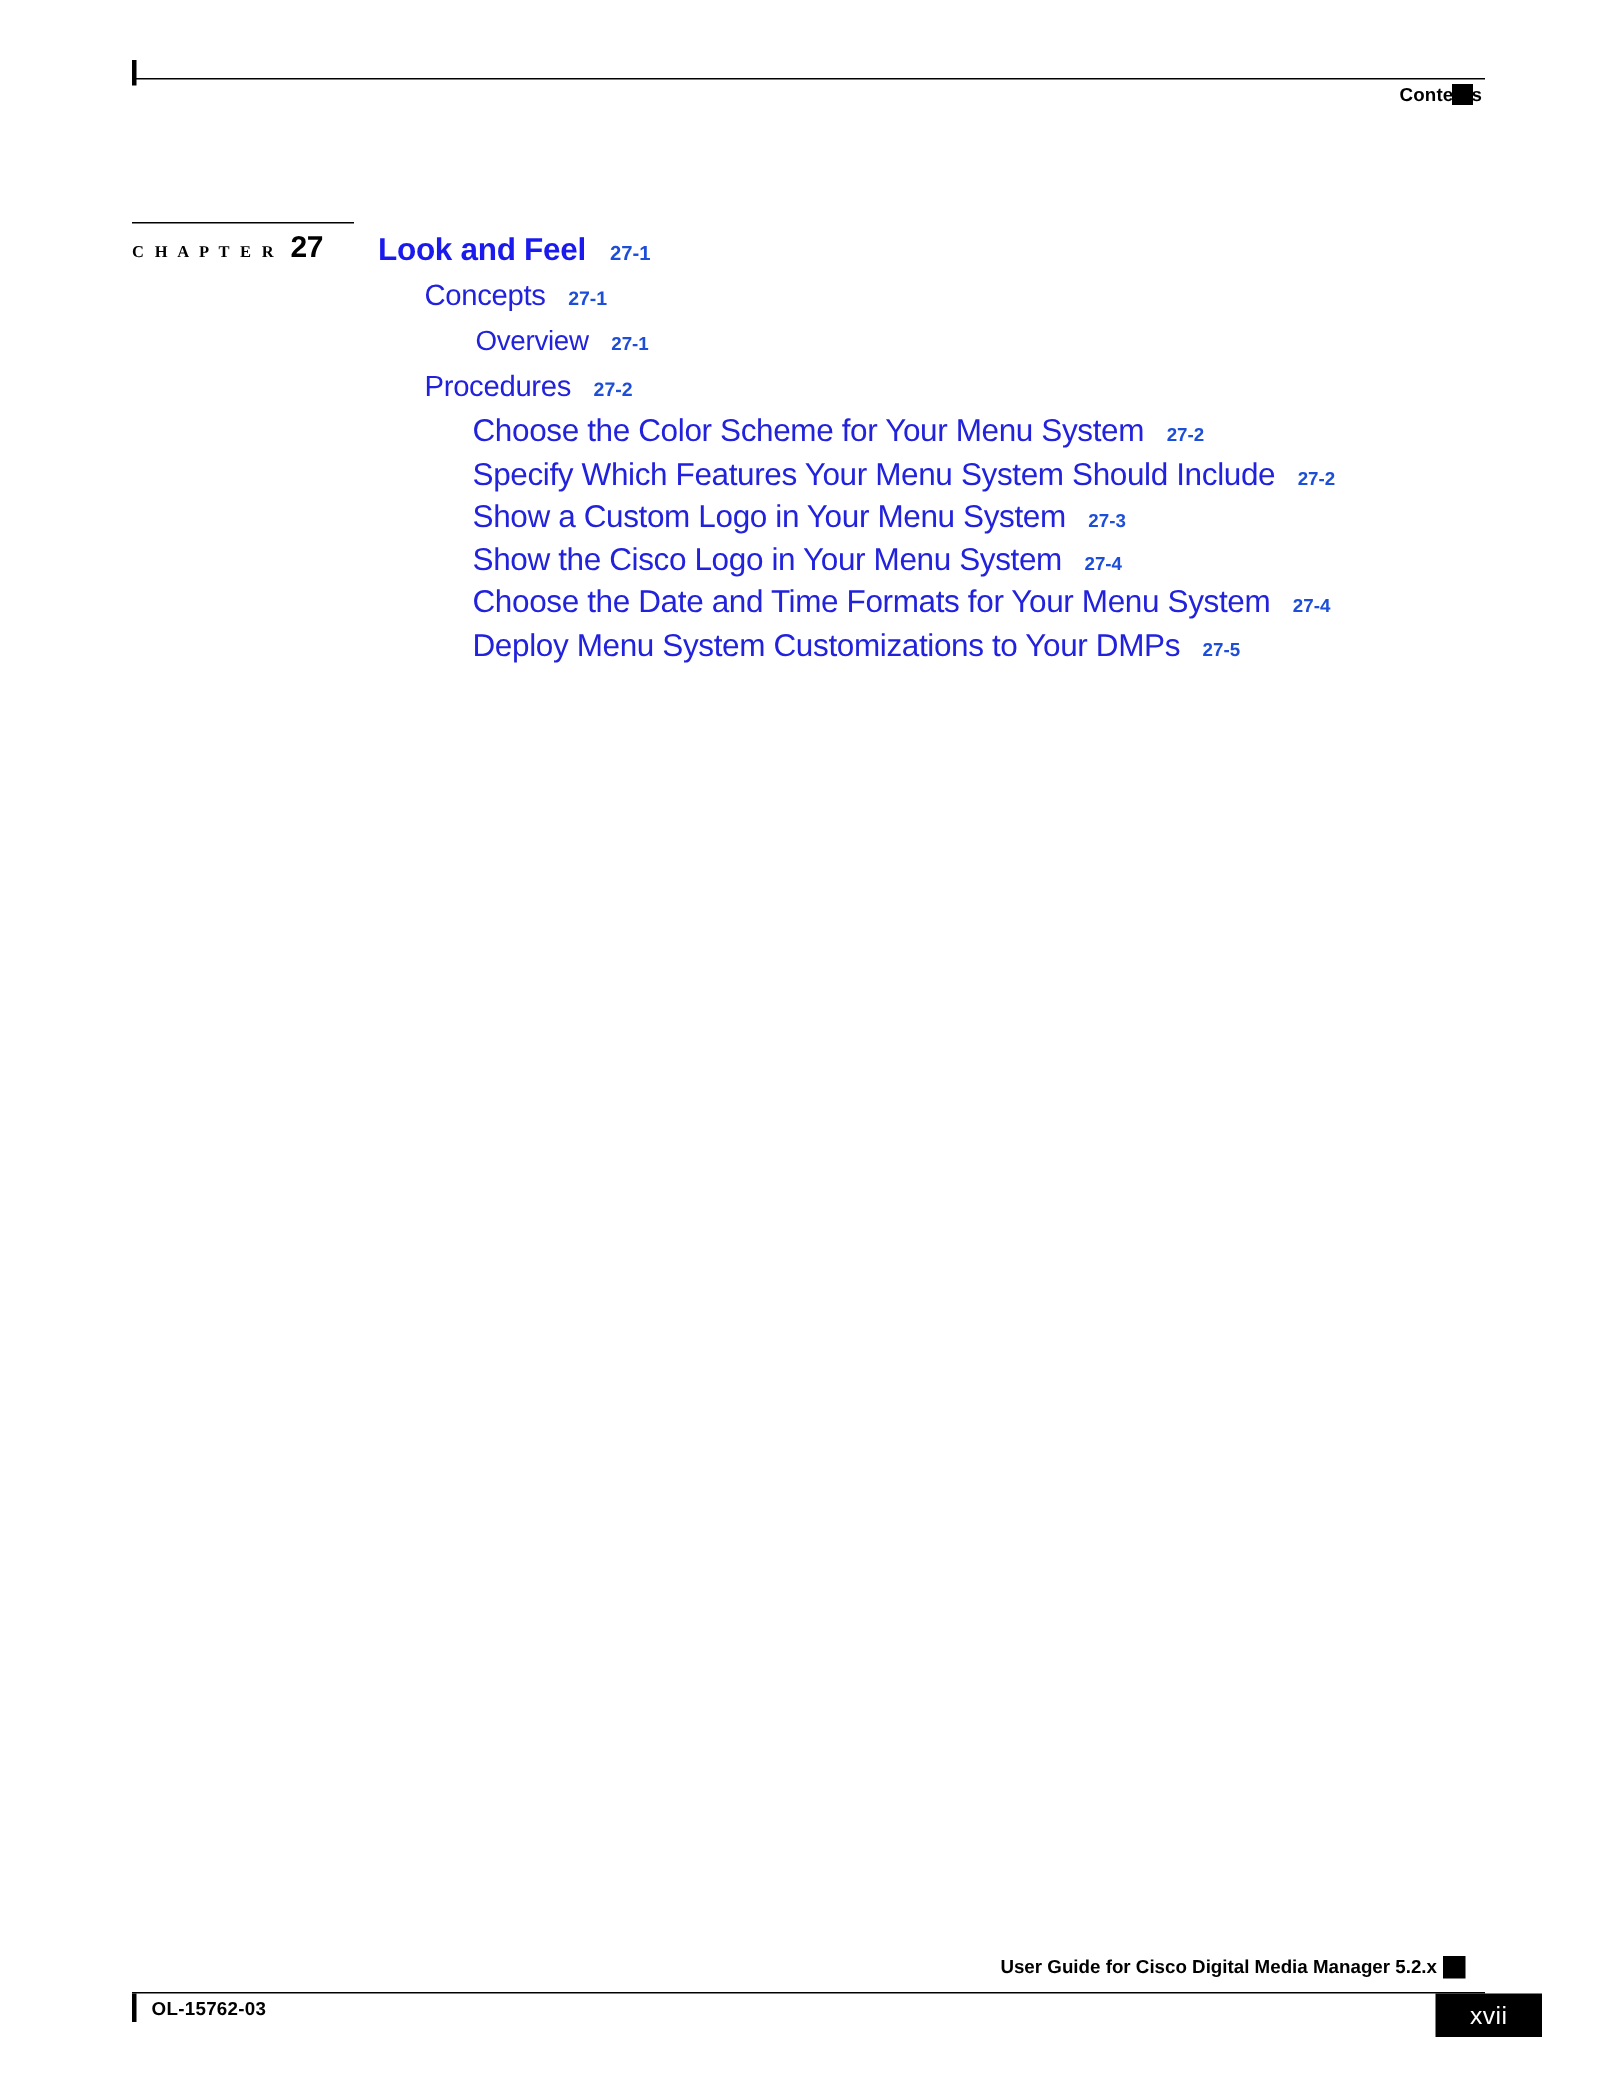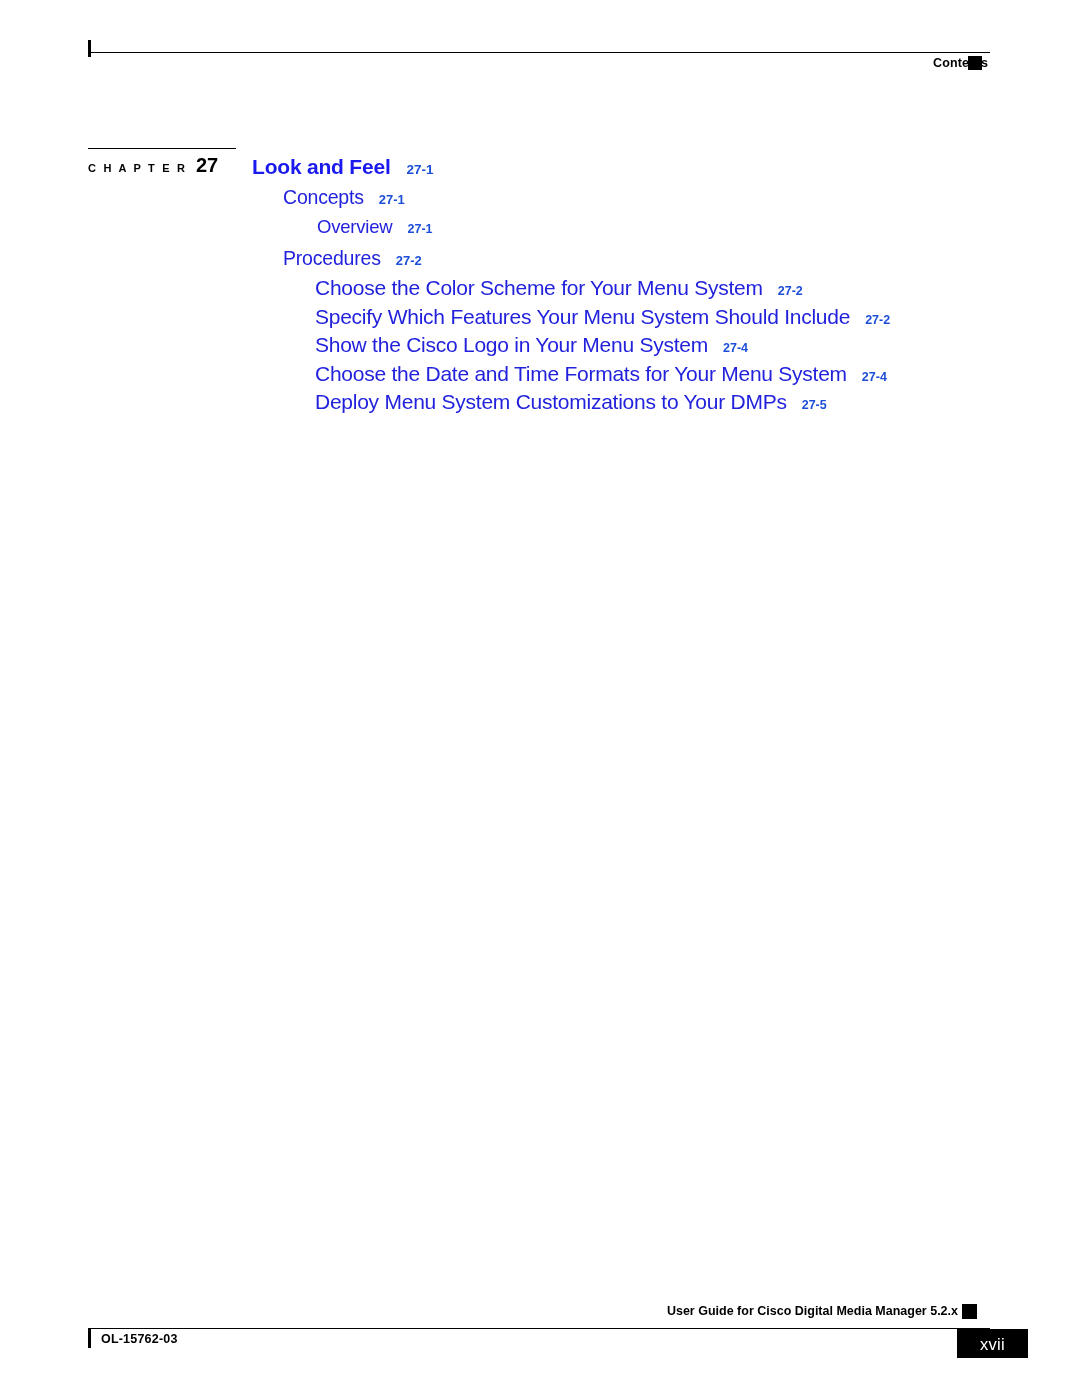--- a/index.html
+++ b/index.html
@@ -74,20 +74,21 @@
   .chapter-line {
     display: flex;
     align-items: baseline;
     padding-top: 6px;
   }
   .chapter-word {
     font-size: 11px;
     font-weight: bold;
     letter-spacing: 2.2px;
     line-height: 14px;
+    font-family: Liberation Serif, serif;
   }
   .chapter-number {
     font-size: 20px;
     font-weight: bold;
     line-height: 20px;
     margin-left: 9px;
     letter-spacing: -0.3px;
   }
 
   
@@ -291,20 +292,24 @@
   <div class="toc-entry lvl3p">
     <span class="toc-title">Choose the Color Scheme for Your Menu System</span>
     <span class="toc-page">27-2</span>
   </div>
 
   <div class="toc-entry lvl3p">
     <span class="toc-title">Specify Which Features Your Menu System Should Include</span>
     <span class="toc-page">27-2</span>
   </div>
 
+  <div class="toc-entry lvl3p">
+    <span class="toc-title">Show a Custom Logo in Your Menu System</span>
+    <span class="toc-page">27-3</span>
+  </div>
 
   <div class="toc-entry lvl3p">
     <span class="toc-title">Show the Cisco Logo in Your Menu System</span>
     <span class="toc-page">27-4</span>
   </div>
 
   <div class="toc-entry lvl3p">
     <span class="toc-title">Choose the Date and Time Formats for Your Menu System</span>
     <span class="toc-page">27-4</span>
   </div>

